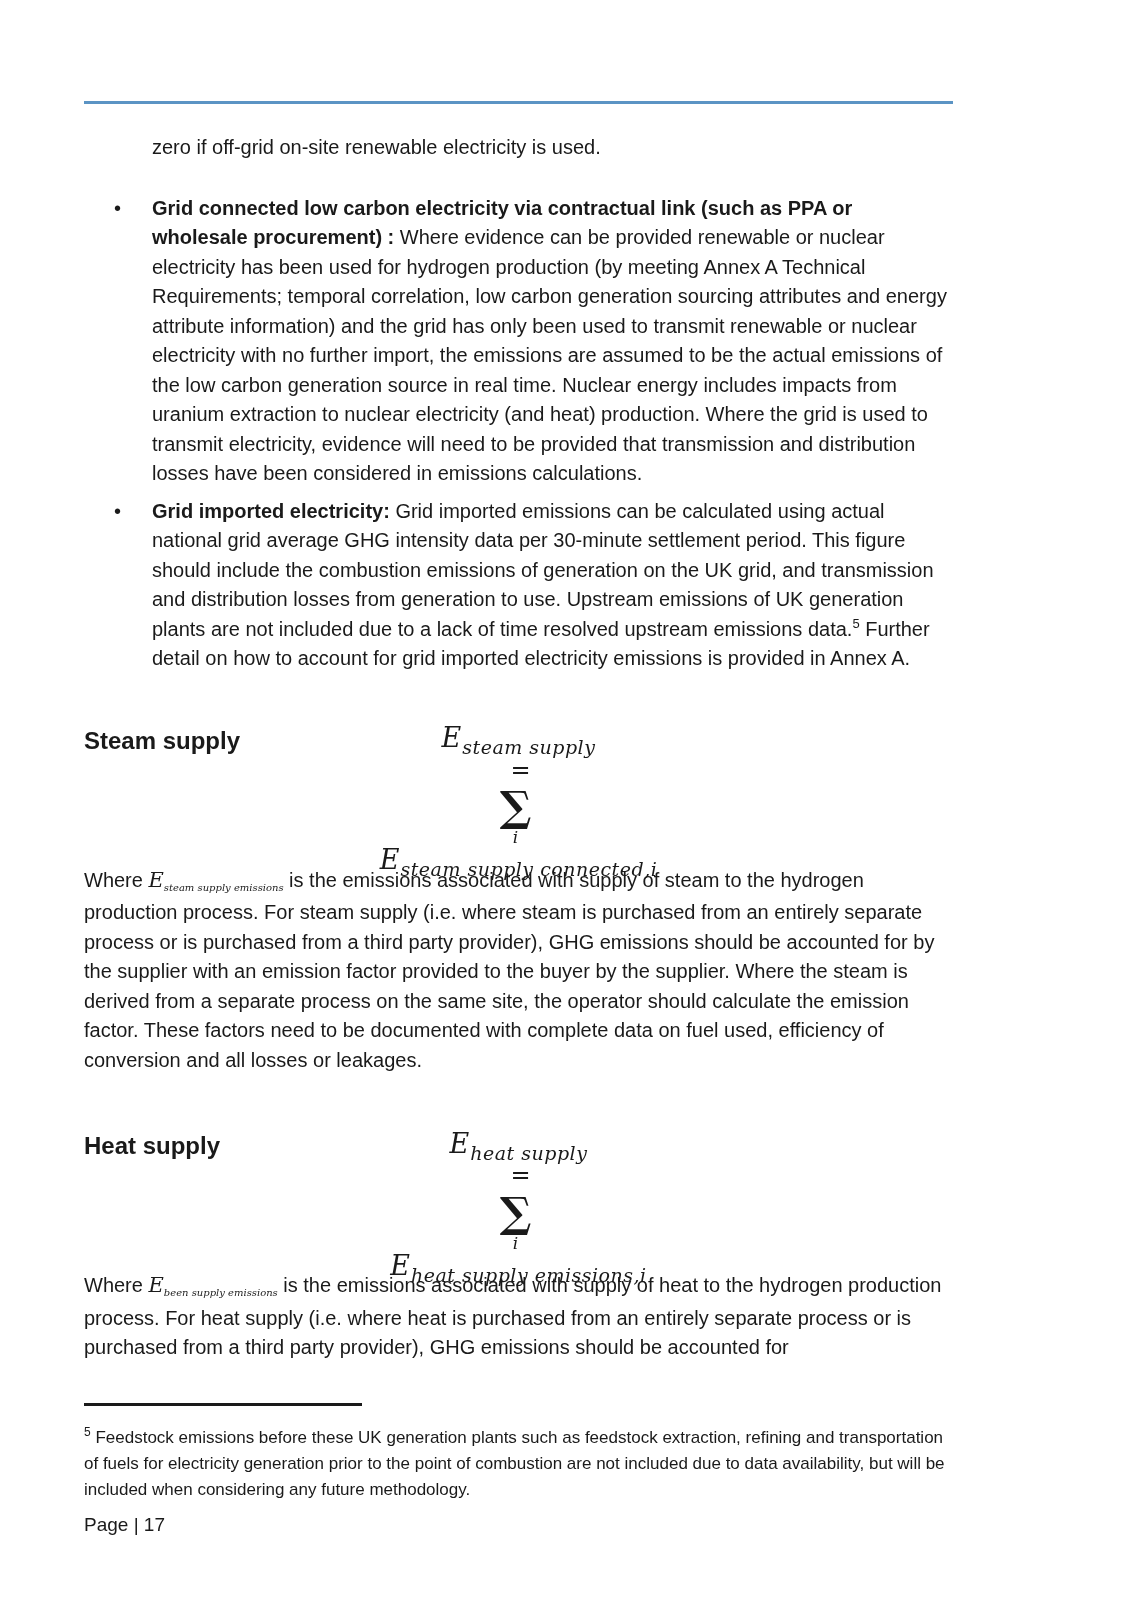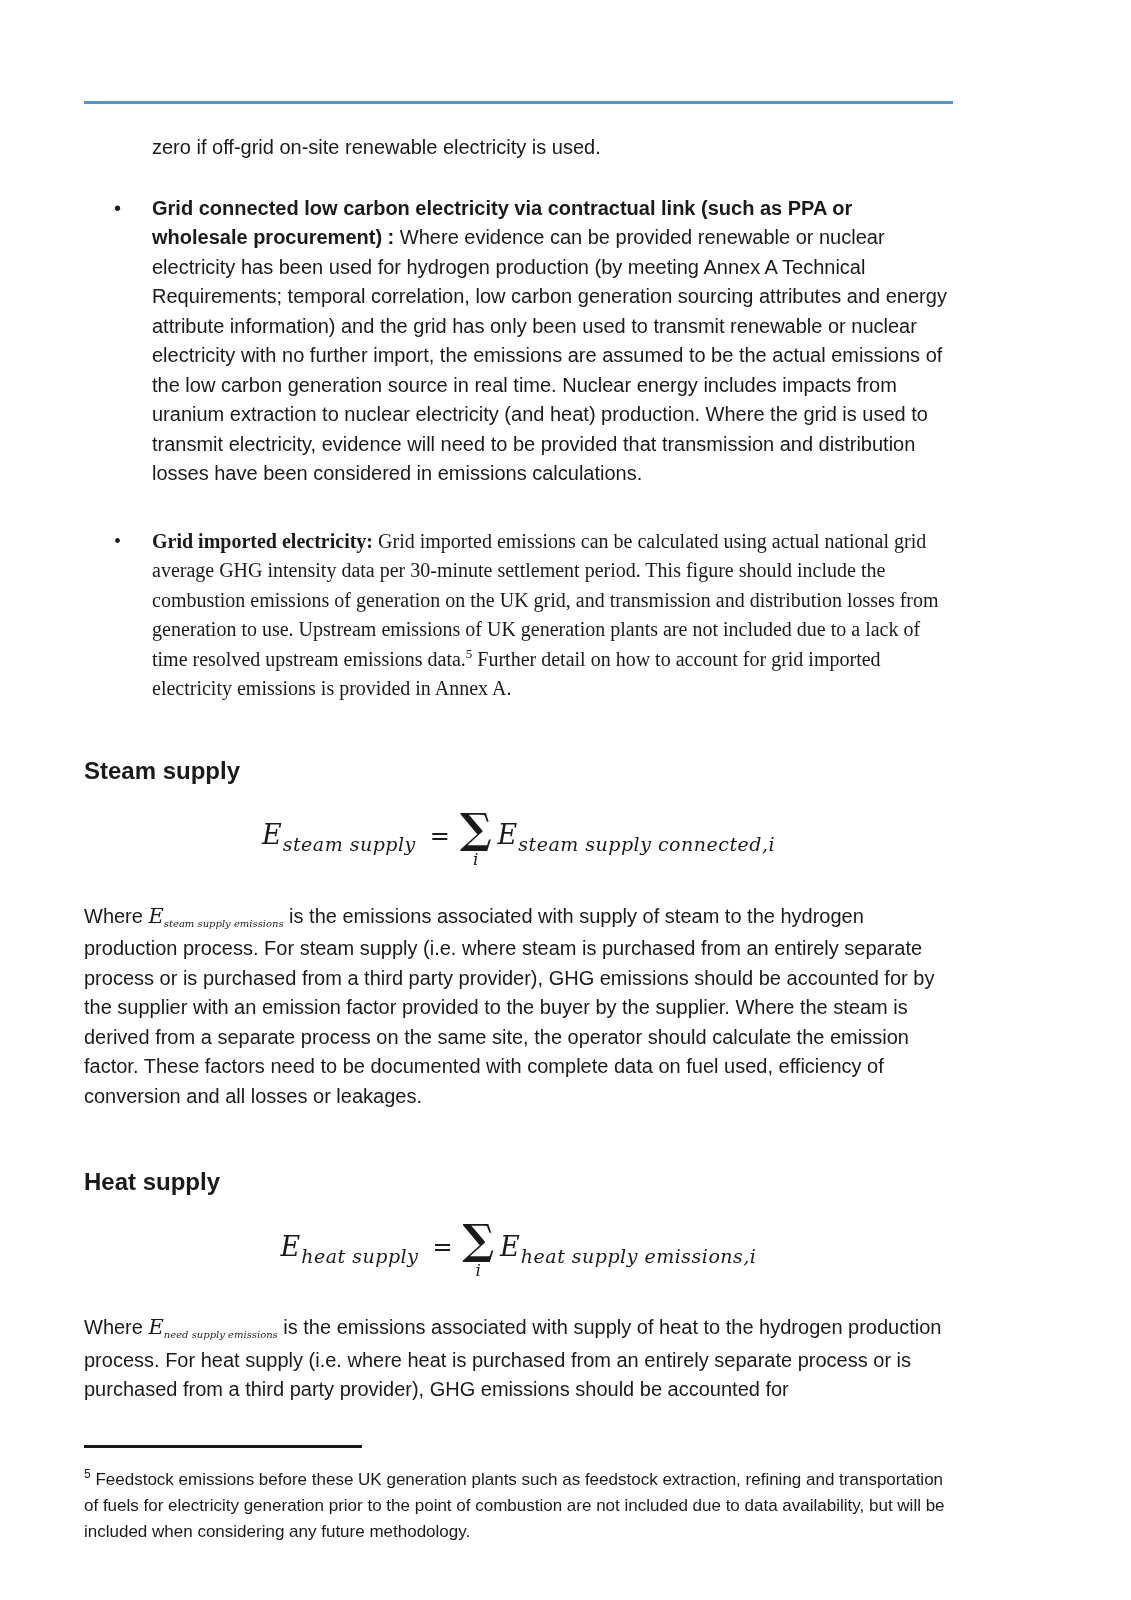--- a/index.html
+++ b/index.html
@@ -23,21 +23,21 @@
   }
   .cont-line {
     margin: 29px 0 0 68px;
   }
   ul.bullets {
     list-style: none;
     margin-top: 31px;
     padding-left: 68px;
   }
   ul.bullets li { position: relative; }
-  ul.bullets li + li { margin-top: 38px; font-family: Liberation Serif, serif; }
+  ul.bullets li + li { margin-top: 8px; }
   ul.bullets li::before {
     content: "\2022";
     position: absolute;
     left: -38px;
     top: 0;
     font-size: 20px;
   }
   .b { font-weight: bold; }
   sup.fn-ref {
     font-size: 13px;
@@ -45,27 +45,28 @@
     line-height: 0;
   }
   h2.section-heading {
     font-size: 24px;
     font-weight: bold;
     line-height: 30px;
   }
   .heading-steam { margin-top: 52px; }
   .heading-heat  { margin-top: 56px; }
   .equation {
-    margin-top: 12px;
+    margin-top: 6px;
     display: flex;
     justify-content: center;
     align-items: center;
     font-family: "DejaVu Serif", serif;
     font-style: italic;
     height: 78px;
+    flex-direction: column;
   }
   .equation .term { white-space: nowrap; }
   .mvar  { font-size: 27px; }
   .msub  { font-size: 19px; position: relative; top: 7px; margin-left: 1px; letter-spacing: 0.5px; }
   .eq-sign { font-size: 24px; margin: 0 10px 0 14px; font-style: normal; }
   .sum {
     display: inline-flex;
     flex-direction: column;
     align-items: center;
     margin: 0 6px 0 0;
@@ -137,23 +138,24 @@
     <span class="term"><span class="mvar">E</span><span class="msub">heat supply</span></span>
     <span class="eq-sign">=</span>
     <span class="sum">
       <span class="sigma">∑</span>
       <span class="sum-idx">i</span>
     </span>
     <span class="term"><span class="mvar">E</span><span class="msub">heat supply emissions,i</span></span>
   </div>
 
   <p class="body-para para-heat">
-    <span>Where </span><span class="imath"><span class="mvar-s">E</span><span class="msub-s">need supply emissions</span></span><span> is the emissions associated with supply of heat to the hydrogen production process. For heat supply (i.e. where heat is purchased from an entirely separate process or is purchased from a third party provider), GHG emissions should be accounted for</span>
+    <span>Where </span><span class="imath"><span class="mvar-s">E</span><span class="msub-s">been supply emissions</span></span><span> is the emissions associated with supply of heat to the hydrogen production process. For heat supply (i.e. where heat is purchased from an entirely separate process or is purchased from a third party provider), GHG emissions should be accounted for</span>
   </p>
 
   <div class="footnote-rule" style="background: rgb(26, 26, 26);"></div>
 
   <p class="footnote">
     <sup>5</sup><span> Feedstock emissions before these UK generation plants such as feedstock extraction, refining and transportation of fuels for electricity generation prior to the point of combustion are not included due to data availability, but will be included when considering any future methodology.</span>
   </p>
 
+  <p class="pagenum">Page | 17</p>
 
 </div>
 
 </body></html>

